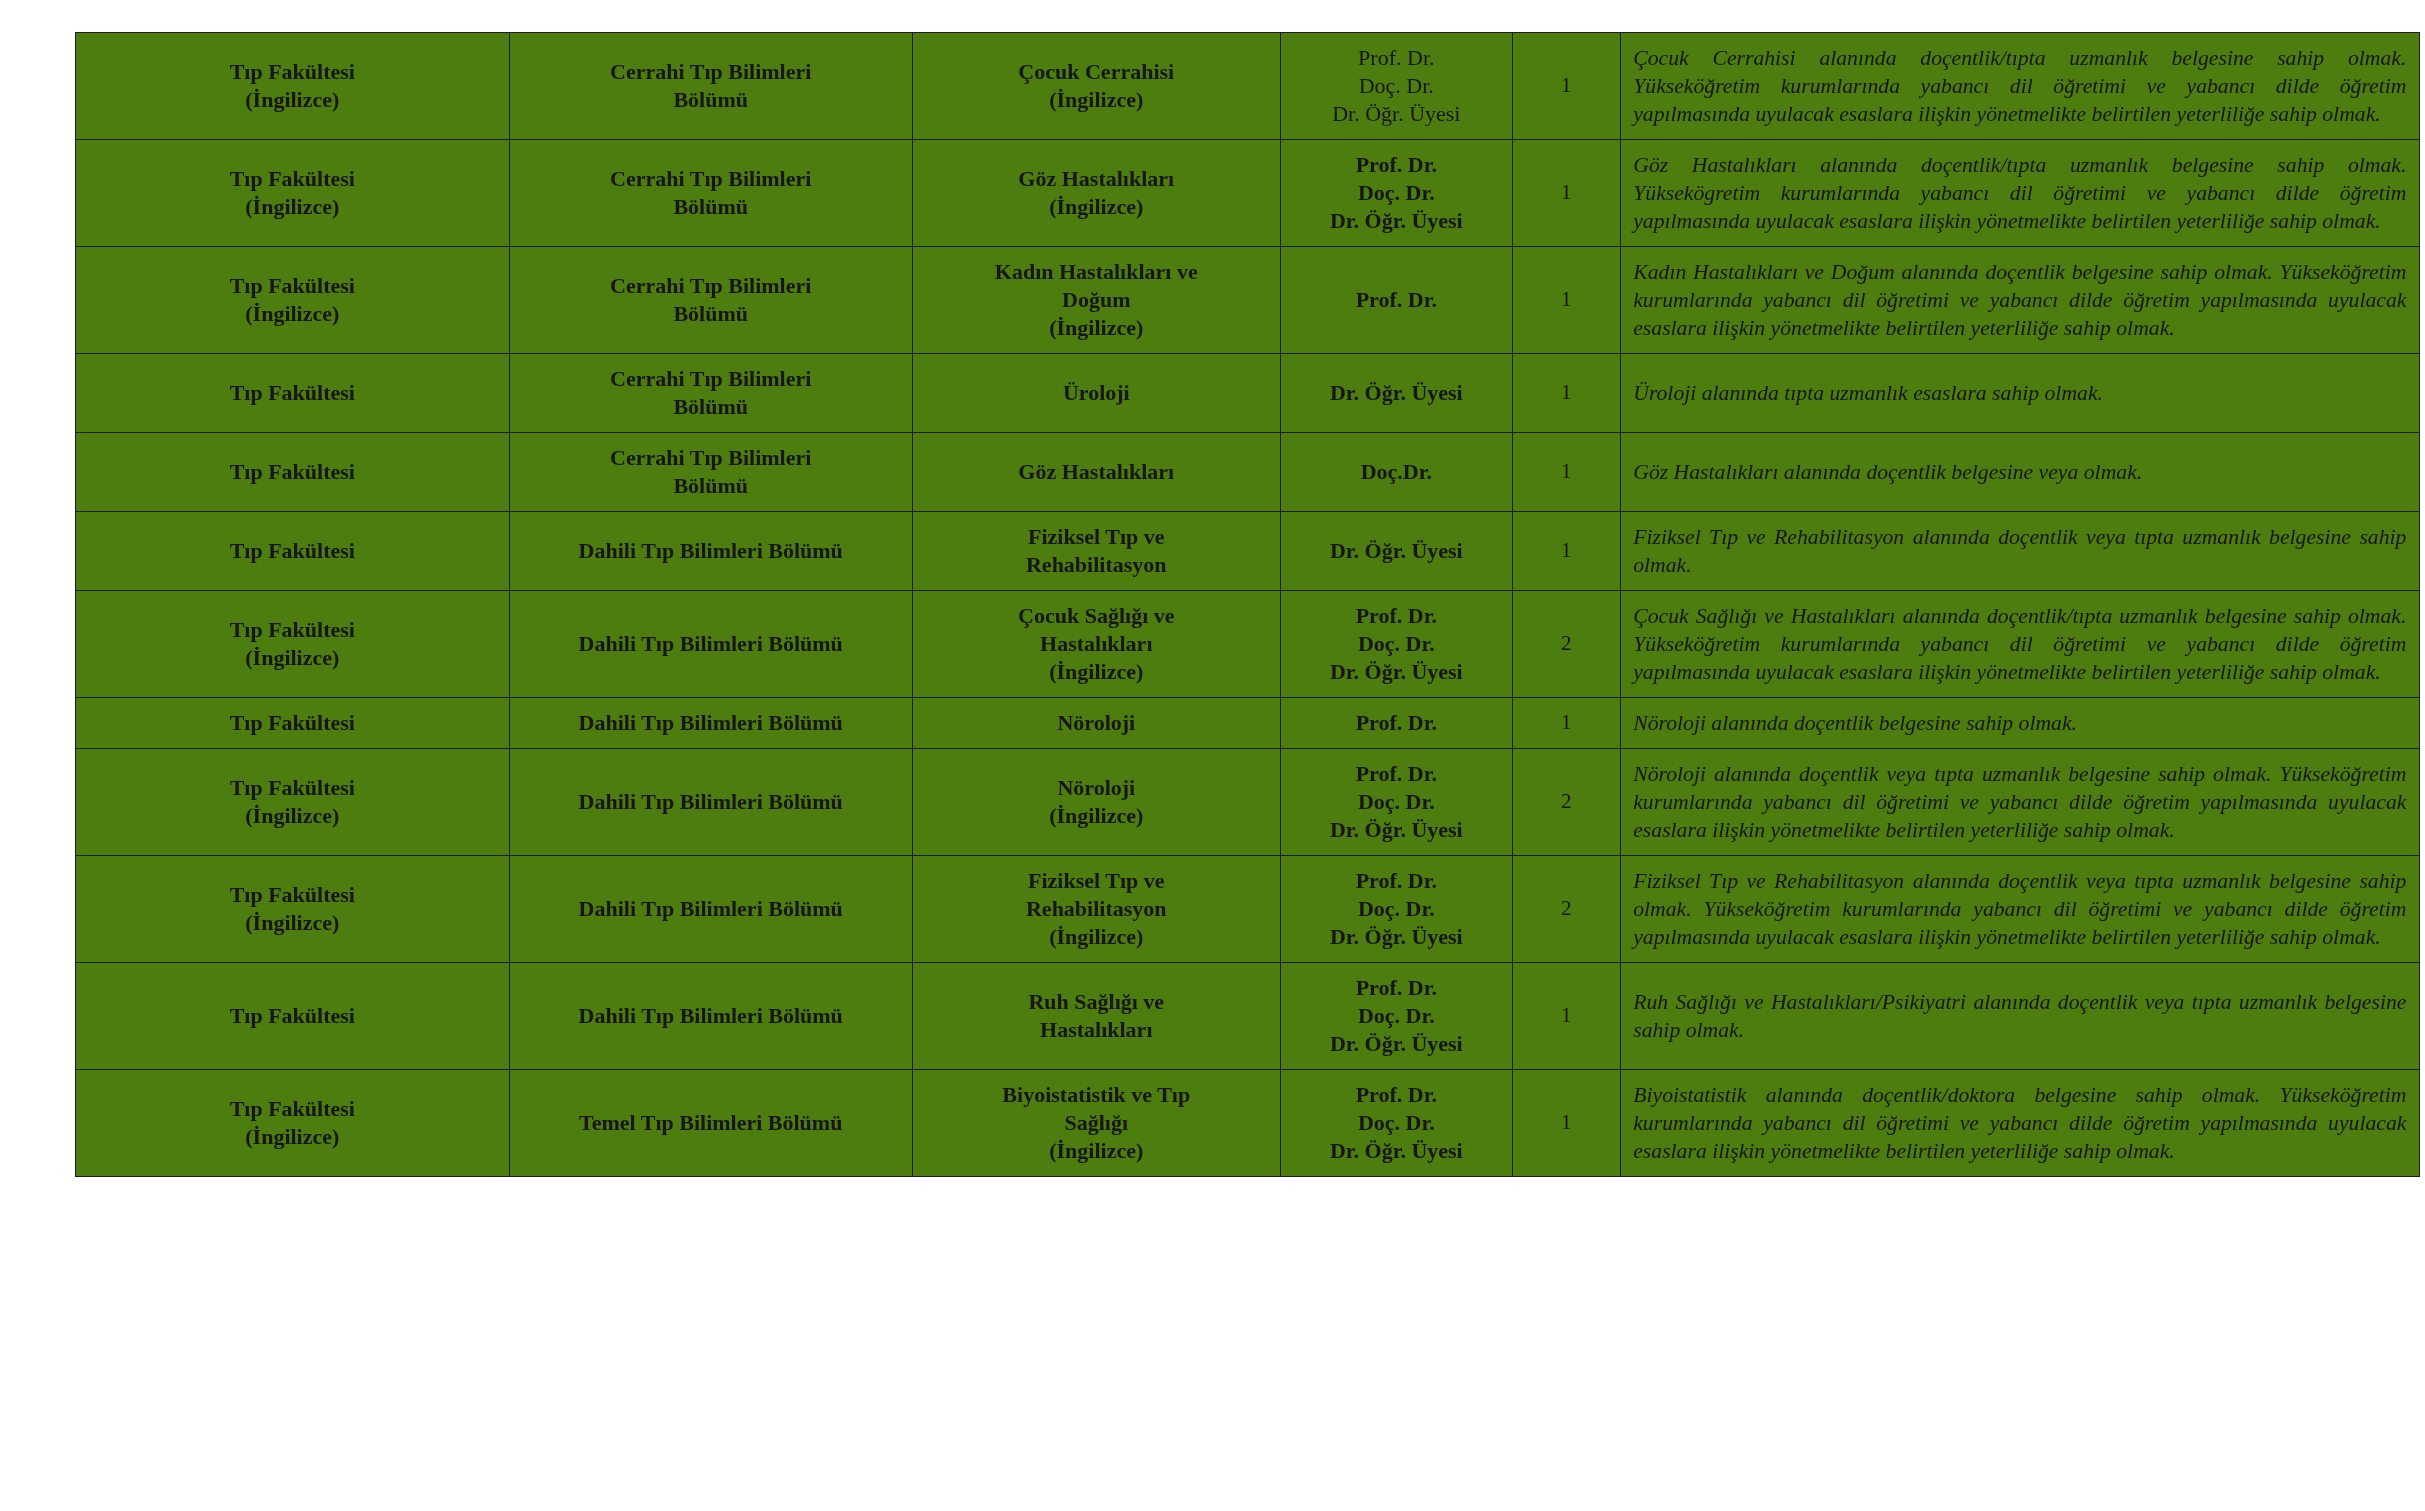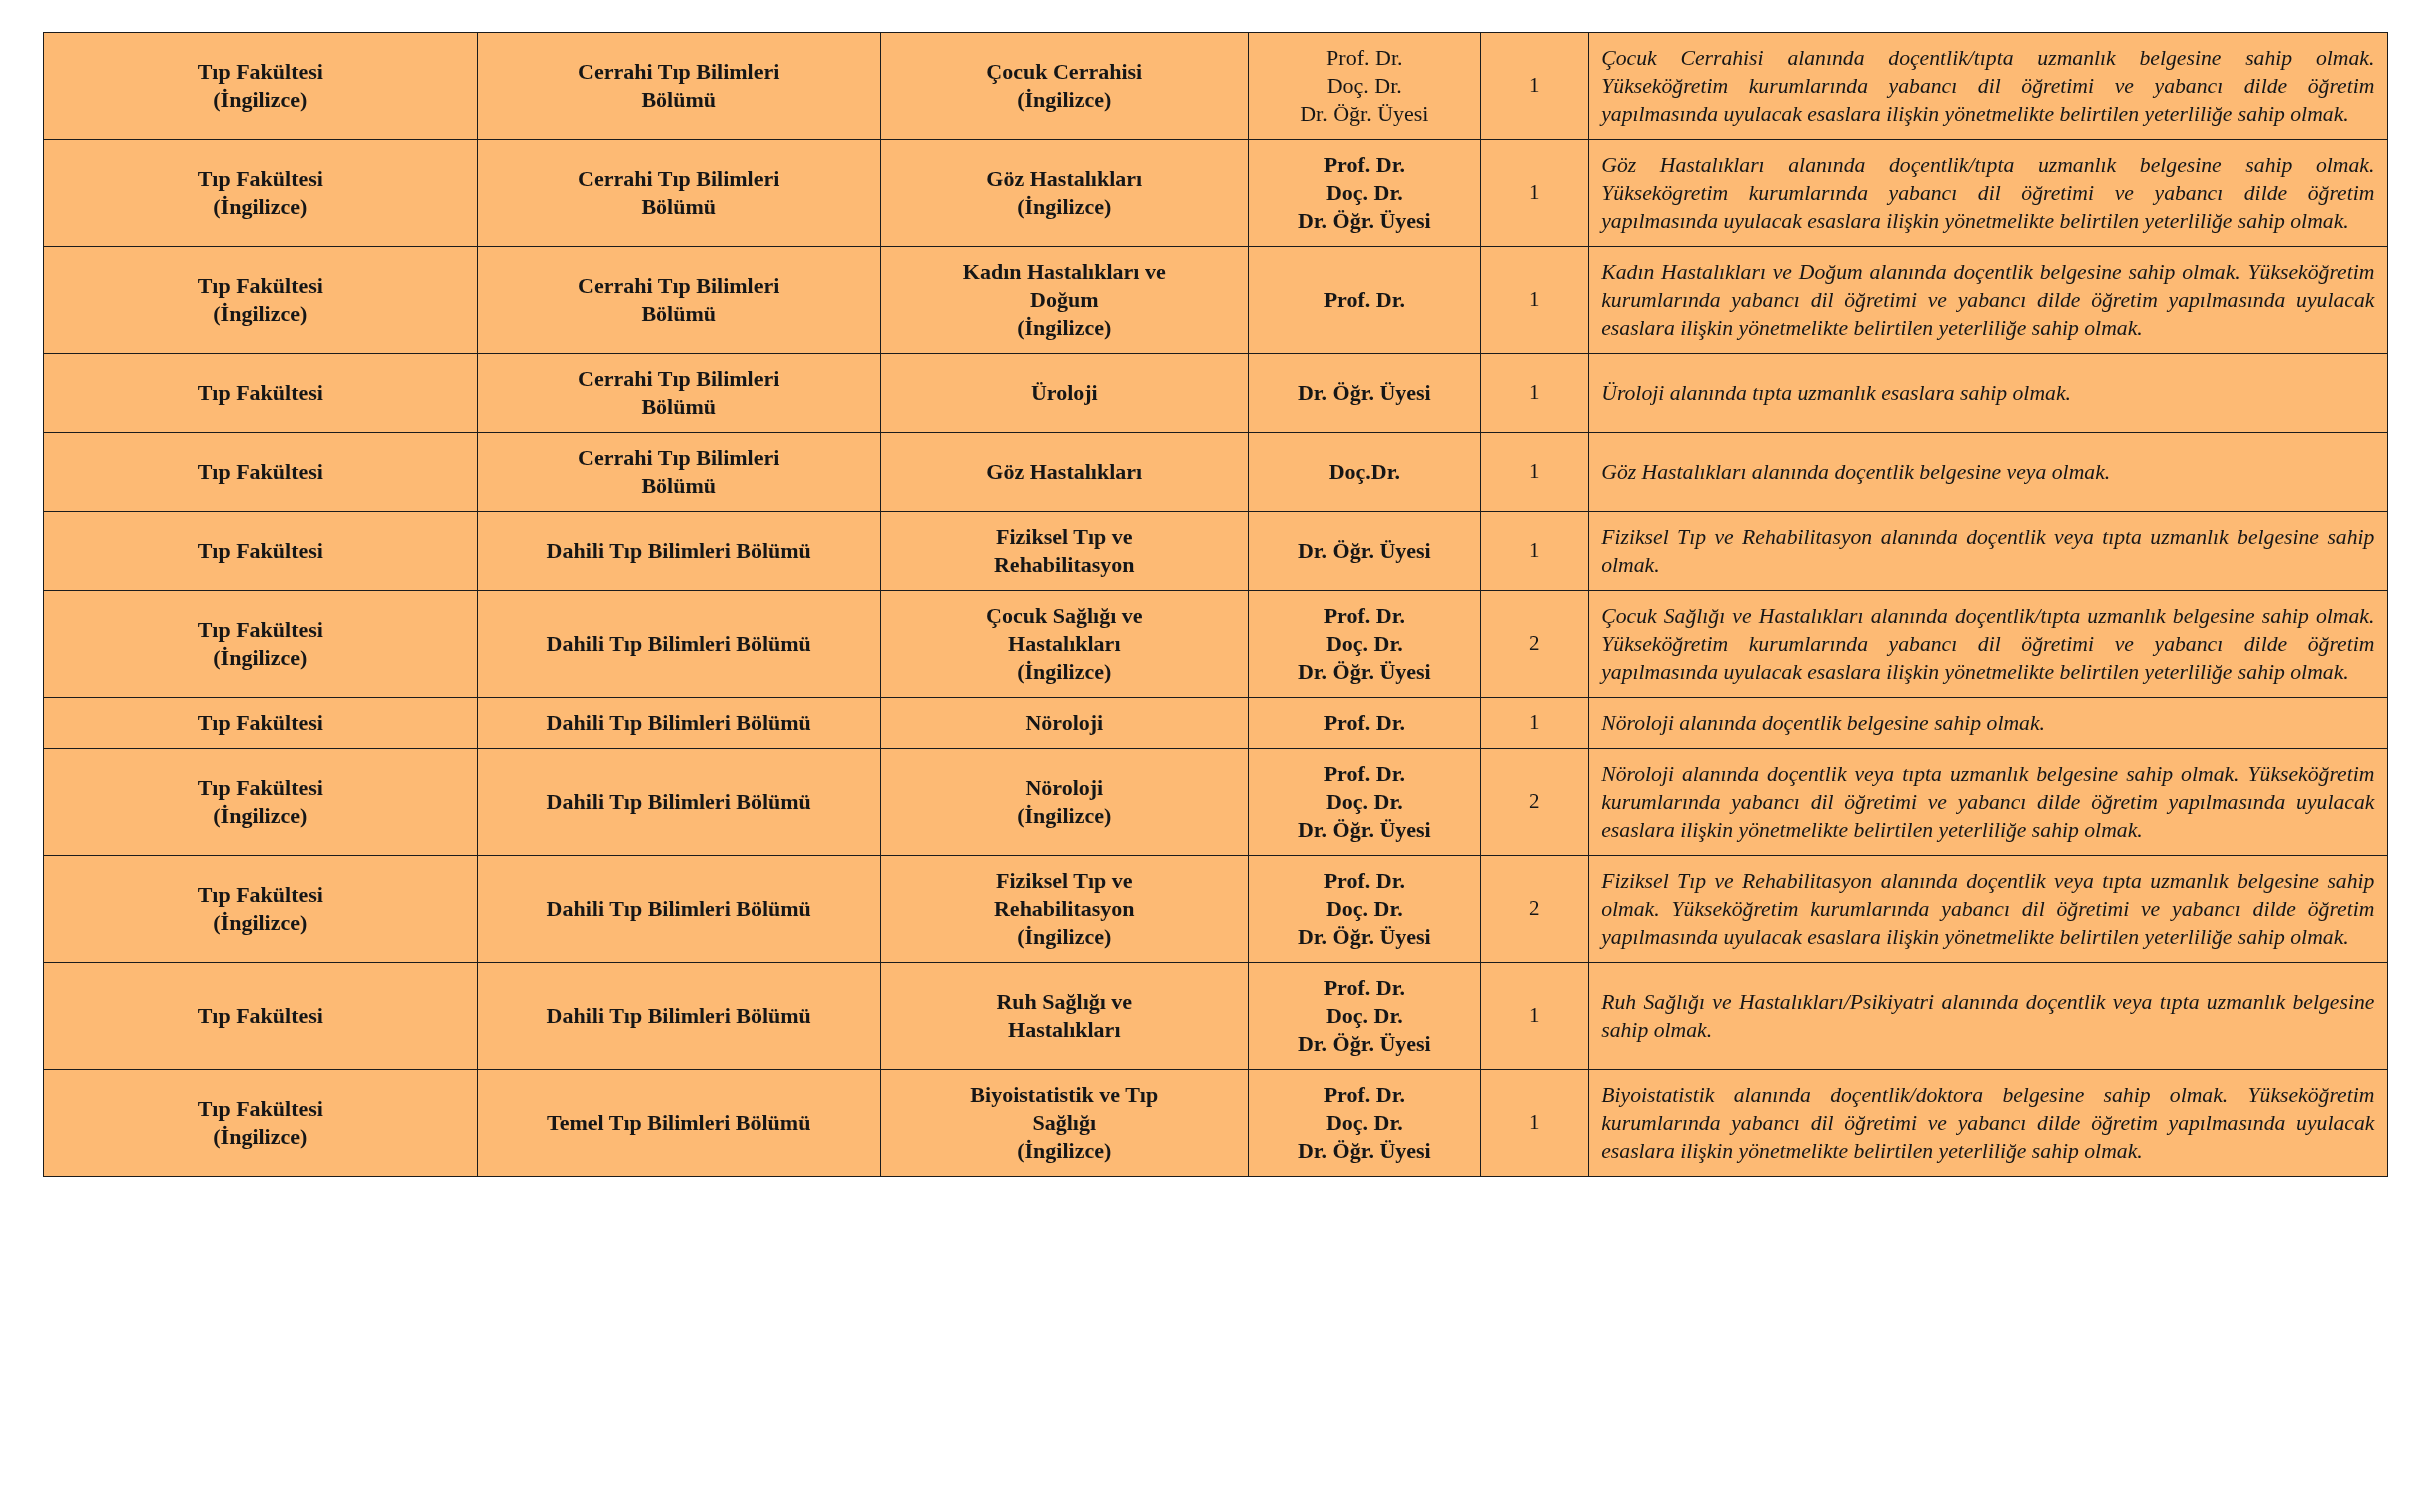--- a/index.html
+++ b/index.html
@@ -15,21 +15,22 @@
     position: relative;
     overflow: hidden;
   }
   .page {
     padding: 31.5px 39px 23.6px 43px;
   }
   table.positions {
     border-collapse: collapse;
     width: 2345px;
     table-layout: fixed;
-    background: #fdba74;
+    background: #4d7c0f;
+    margin-left: 32px;
   }
   table.positions td {
     border: 1.6px solid #1c1c1c;
     vertical-align: middle;
     padding: 11px 12.6px;
   }
   col.c-faculty  { width: 18.5%; }
   col.c-dept     { width: 17.2%; }
   col.c-program  { width: 15.7%; }
   col.c-title    { width: 9.9%;  }

